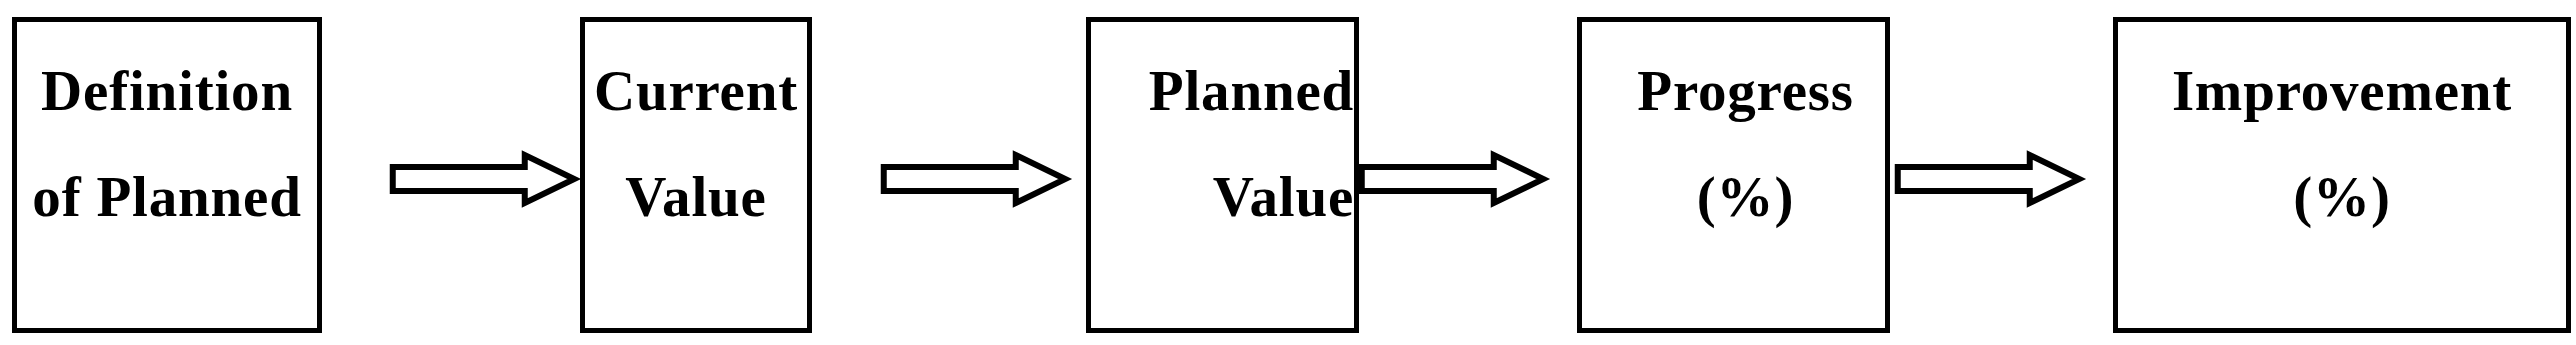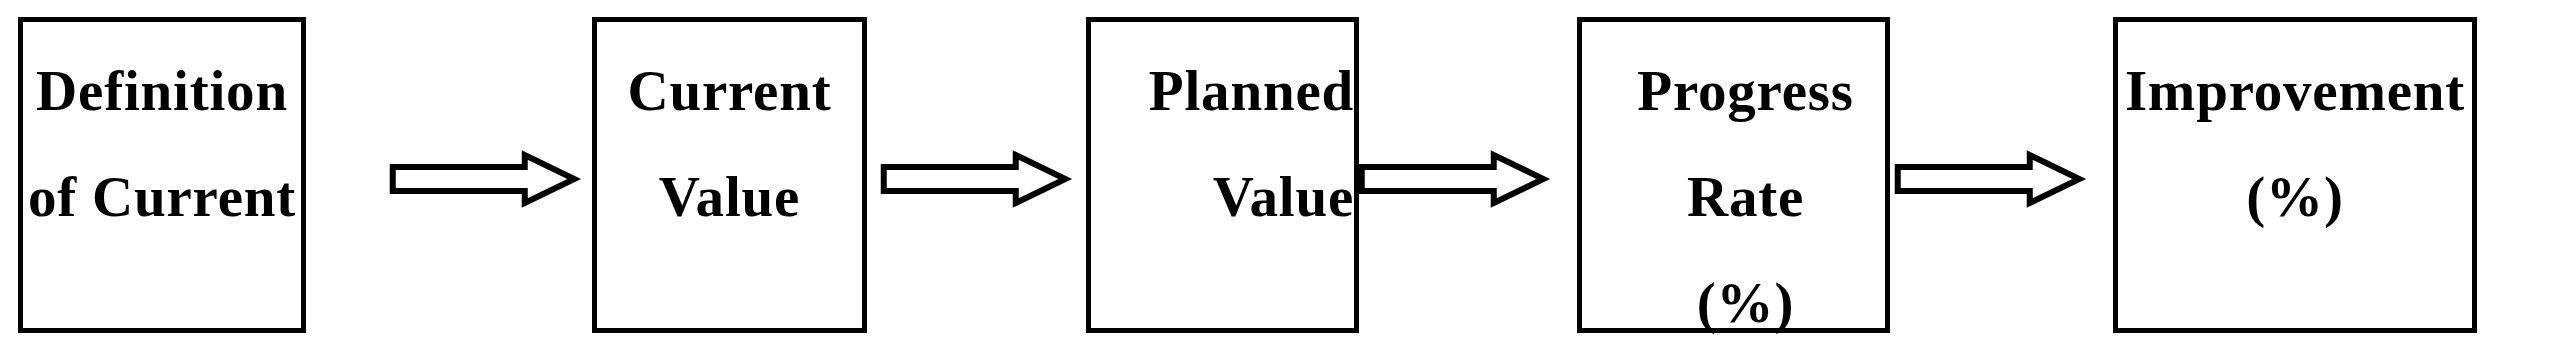--- a/index.html
+++ b/index.html
@@ -27,25 +27,25 @@
   }
   .flow-box .line {
     display: block;
     font-size: 57px;
     font-weight: bold;
     line-height: 106px;
     letter-spacing: 0.8px;
     color: #000000;
     white-space: nowrap;
   }
-  #box-definition   { left: 18px;   width: 288px; }
-  #box-current      { left: 592px;  width: 275px; }
+  #box-definition   { left: 12px;   width: 310px; }
+  #box-current      { left: 580px;  width: 232px; }
   #box-planned      { left: 1086px; width: 273px; text-align: right; }
   #box-progress     { left: 1577px; width: 313px; padding-left: 24px; }
-  #box-improvement  { left: 2113px; width: 364px; }
+  #box-improvement  { left: 2113px; width: 458px; }
 
   .flow-arrow {
     position: absolute;
     top: 149px;
     width: 195px;
     height: 60px;
   }
   #arrow-1 { left: 389px;  }
   #arrow-2 { left: 880px; }
   #arrow-3 { left: 1358px; }
@@ -58,21 +58,21 @@
     stroke-linejoin: miter;
   }
 </style>
 </head>
 <body>
 
 <div class="canvas">
 
   <div class="flow-box" id="box-definition">
     <span class="line">Definition</span>
-    <span class="line">of Current</span>
+    <span class="line">of Planned</span>
   </div>
 
   <svg class="flow-arrow" id="arrow-1" viewBox="0 0 258 80" aria-hidden="true">
     <polygon points="4,24 180,24 180,8 246,40 180,72 180,56 4,56"></polygon>
   </svg>
 
   <div class="flow-box" id="box-current">
     <span class="line">Current</span>
     <span class="line">Value</span>
   </div>
@@ -85,21 +85,20 @@
     <span class="line">Planned</span>
     <span class="line">Value</span>
   </div>
 
   <svg class="flow-arrow" id="arrow-3" viewBox="0 0 258 80" aria-hidden="true">
     <polygon points="4,24 180,24 180,8 246,40 180,72 180,56 4,56"></polygon>
   </svg>
 
   <div class="flow-box" id="box-progress">
     <span class="line">Progress</span>
-    <span class="line">Rate</span>
     <span class="line">(%)</span>
   </div>
 
   <svg class="flow-arrow" id="arrow-4" viewBox="0 0 258 80" aria-hidden="true">
     <polygon points="4,24 180,24 180,8 246,40 180,72 180,56 4,56"></polygon>
   </svg>
 
   <div class="flow-box" id="box-improvement">
     <span class="line">Improvement</span>
     <span class="line">(%)</span>

